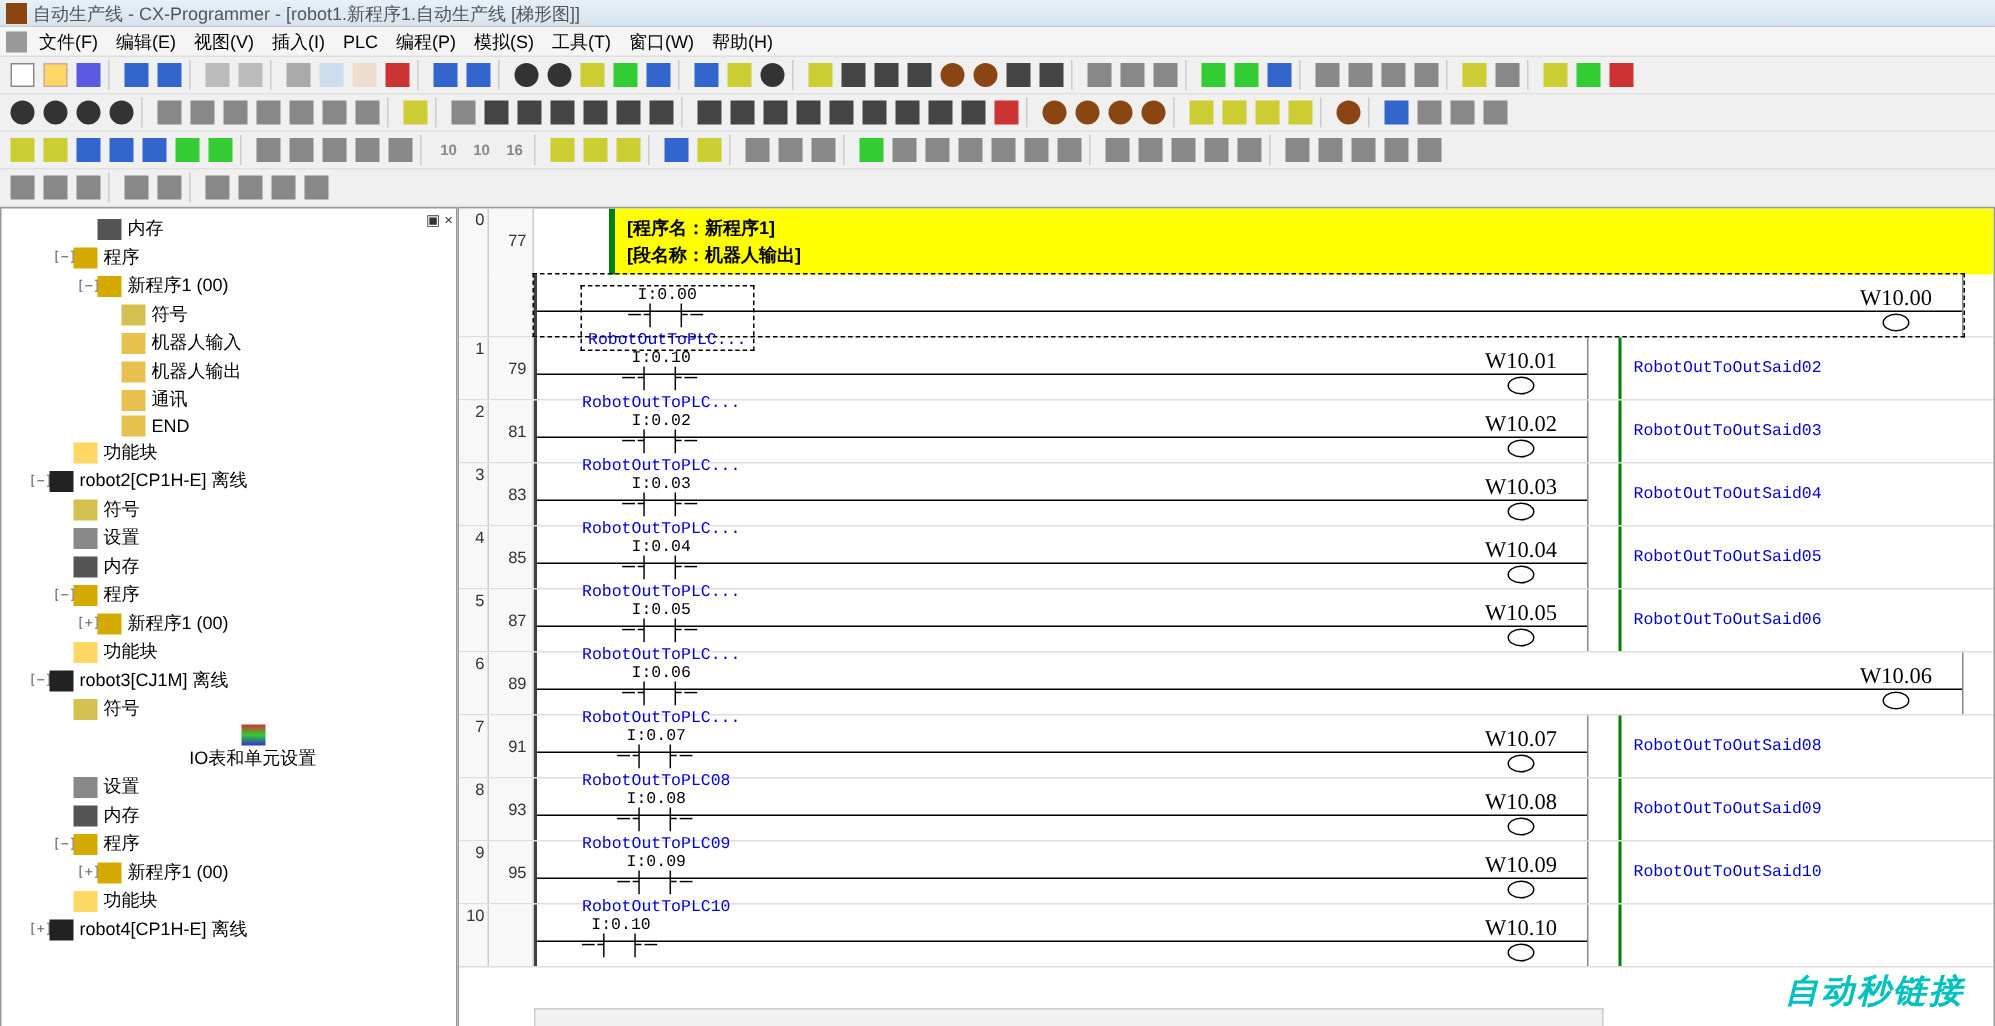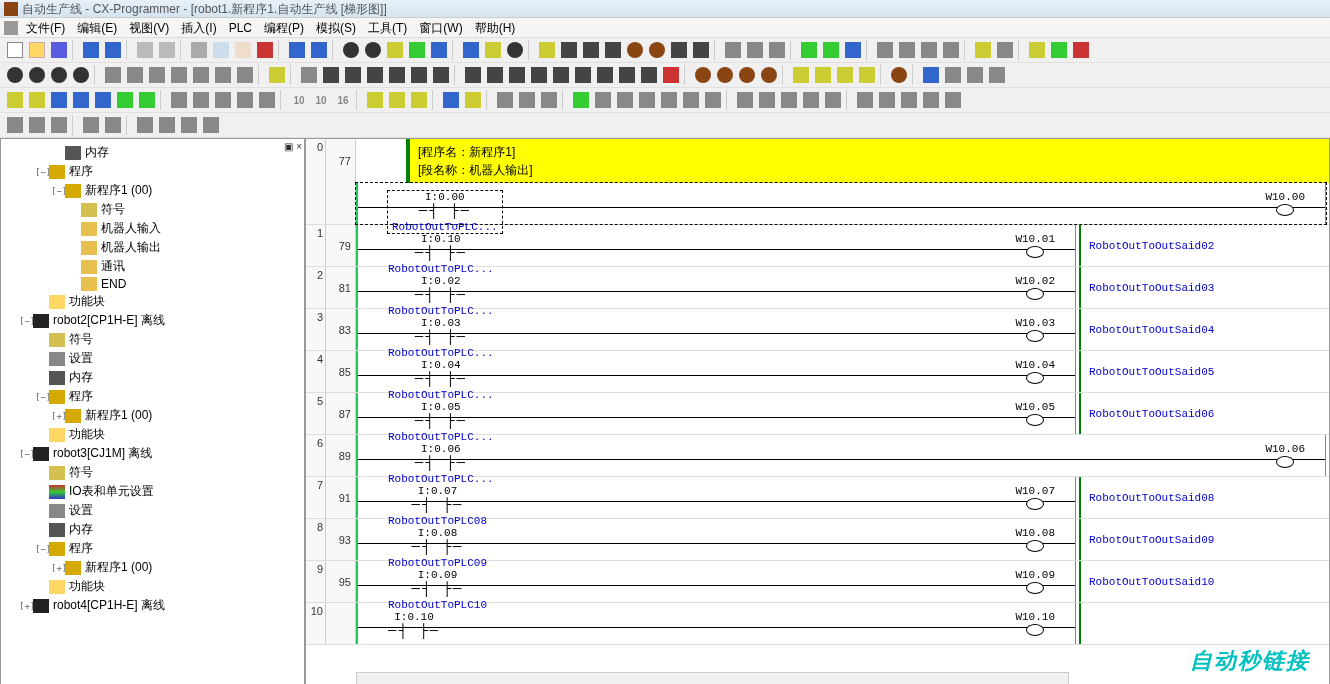--- a/index.html
+++ b/index.html
@@ -21,28 +21,28 @@
 .tree-node { white-space: nowrap; padding: 1px 0; display: flex; align-items: center; cursor: default; }
 .tree-toggle { width: 12px; text-align: center; color: #666; font-family: monospace; cursor: default; }
 .tree-ico { width: 16px; height: 14px; display: inline-block; margin: 0 2px; }
 .tree-label { padding: 0 2px; }
 .ladder-panel { flex: 1; background: #fff; border: 1px solid #999; overflow: auto; position: relative; }
 .header-block { background: #ffff00; padding: 4px 8px; margin-left: 50px; border-left: 4px solid #008000; }
 .header-line { color: #000; line-height: 18px; }
 .rung { display: flex; border-bottom: 1px solid #ddd; position: relative; min-height: 42px; }
 .rung-num-col { width: 20px; text-align: right; padding-right: 2px; font-size: 11px; color: #333; border-right: 1px solid #ccc; background: #f8f8f8; padding-top: 2px; }
 .rung-step-col { width: 30px; text-align: right; padding-right: 4px; font-size: 11px; color: #333; border-right: 1px solid #ccc; background: #f8f8f8; display: flex; align-items: center; justify-content: flex-end; }
-.rung-body { flex: 1; position: relative; border-left: 2px solid #22c55e; border-right: 1px solid #888; margin-right: 3px; }
+.rung-body { flex: 1; position: relative; border-left: 2px solid #404040; border-right: 1px solid #888; margin-right: 20px; }
 .rung-line { position: absolute; top: 24px; left: 0; right: 0; border-top: 1px solid #000; }
 .contact { position: absolute; top: 8px; left: 30px; text-align: center; }
 .contact-addr { font-family: "Courier New", monospace; font-size: 11px; color: #000; }
 .contact-sym { font-family: "Courier New", monospace; font-size: 14px; letter-spacing: 2px; }
 .contact-desc { font-family: "Courier New", monospace; font-size: 11px; color: #0000cc; margin-top: 2px; }
 .coil { position: absolute; top: 8px; right: 20px; text-align: center; }
-.coil-addr { font-family: Liberation Mono, monospace; font-size: 11px; color: #000; }
+.coil-addr { font-family: Liberation Serif, serif; font-size: 15px; color: #000; }
 .coil-sym { width: 18px; height: 12px; border: 1.5px solid #000; border-radius: 50%; margin: 1px auto; background: #fff; }
 .comment-col { width: 250px; padding: 4px 8px; font-family: "Courier New", monospace; font-size: 11px; color: #0000cc; border-left: 2px solid #008000; display: flex; align-items: center; }
 .rung.selected .rung-body { outline: 1px dashed #000; }
 .rung.selected .contact { outline: 1px dashed #000; padding: 0 4px; }
 .watermark { position: absolute; right: 20px; bottom: 8px; font-size: 22px; font-style: italic; font-weight: bold; color: #00c0c0; letter-spacing: 2px; pointer-events: none; }
 .hscroll { position: absolute; bottom: 0; left: 50px; right: 260px; height: 14px; background: #f0f0f0; border: 1px solid #ccc; }
 
 .i-new{background:#fff;border:1px solid #888;}
 .i-open{background:#ffd764;border:1px solid #caa;}
 .i-save{background:#5a5ae0;}
@@ -606,21 +606,21 @@
         <div class="tree-node" style="padding-left: 16px;">
           <span class="tree-toggle" style="font-size: 9px;">[−]</span>
           <span class="tree-ico i-plc"></span>
           <span class="tree-label">robot3[CJ1M] 离线</span>
         </div>
         <div class="tree-node" style="padding-left: 32px;">
           <span class="tree-toggle" style="font-size: 9px;"></span>
           <span class="tree-ico i-sym"></span>
           <span class="tree-label">符号</span>
         </div>
-        <div class="tree-node" style="padding-left: 32px;">
+        <div class="tree-node" style="padding-left: 32px; flex-direction: column;">
           <span class="tree-toggle" style="font-size: 9px;"></span>
           <span class="tree-ico i-io"></span>
           <span class="tree-label">IO表和单元设置</span>
         </div>
         <div class="tree-node" style="padding-left: 32px;">
           <span class="tree-toggle" style="font-size: 9px;"></span>
           <span class="tree-ico i-set"></span>
           <span class="tree-label">设置</span>
         </div>
         <div class="tree-node" style="padding-left: 32px;">
@@ -647,21 +647,21 @@
           <span class="tree-toggle" style="font-size: 9px;">[+]</span>
           <span class="tree-ico i-plc"></span>
           <span class="tree-label">robot4[CP1H-E] 离线</span>
         </div>
       </div>
   </div>
   <div class="ladder-panel">
     <div style="display:flex;">
       <div class="rung-num-col">0</div>
       <div class="rung-step-col">77</div>
-      <div style="flex:1;">
+      <div style="flex:1;font-weight:bold;">
         <div class="header-block">
           <div class="header-line">[程序名：新程序1]</div>
           <div class="header-line">[段名称：机器人输出]</div>
         </div>
       </div>
     </div>
     <div id="rungs">
         <div class="rung selected" style="border-top: none;">
           <div class="rung-num-col"></div>
           <div class="rung-step-col"></div>

